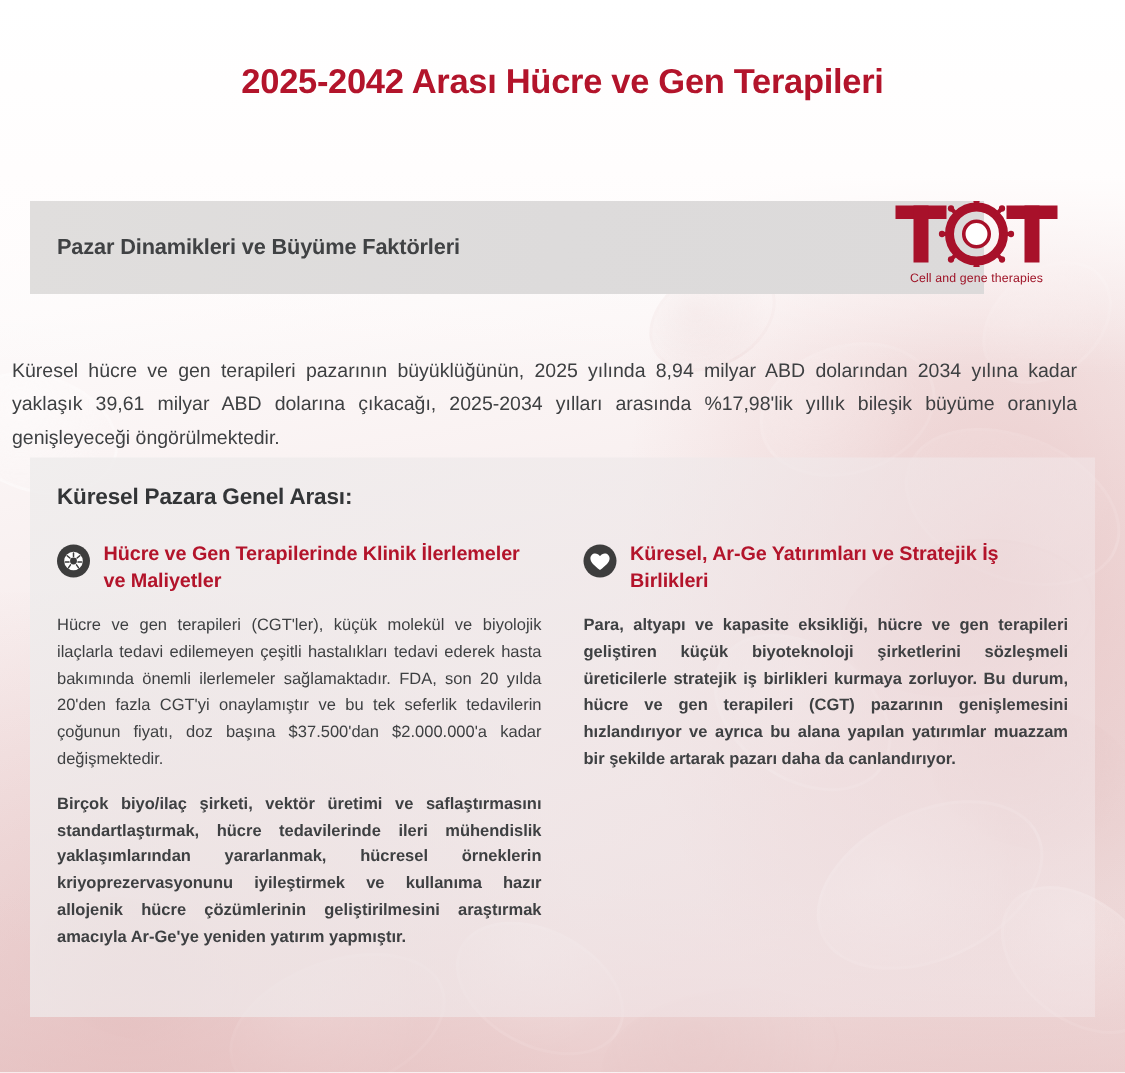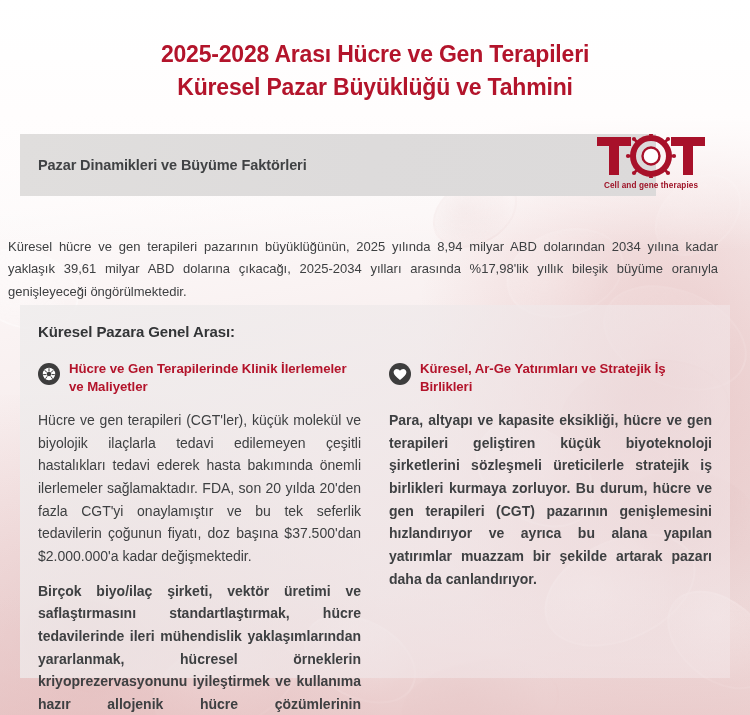--- a/index.html
+++ b/index.html
@@ -94,21 +94,21 @@
     width: 118px;
     text-align: center;
     z-index: 6;
   }
   .logo-mark { display: block; margin: 0 auto; }
   .logo-tag {
     display: block;
     margin-top: 3px;
     color: #9e1226;
     font-size: 8.2px;
-    font-weight: bold;
+    font-weight: normal;
     letter-spacing: .1px;
   }
 
   
   .intro {
     position: absolute;
     left: 8px; top: 224px;
     width: 710px;
     z-index: 5;
     color: #3e4042;
@@ -158,21 +158,21 @@
   }
   .col-head h3 {
     color: #b3142b;
     font-size: 13.2px;
     font-weight: bold;
     line-height: 1.36;
     letter-spacing: -0.05px;
   }
   .col p {
     color: #3e4042;
-    font-size: 14px;
+    font-size: 11px;
     line-height: 1.62;
     text-align: justify;
     margin-bottom: 12px;
   }
   .col p:last-child { margin-bottom: 0; font-weight: bold; }
 </style>
 </head>
 <body>
 
 <div class="bg-root">
@@ -193,22 +193,21 @@
     <div class="blob dim" style="left:430px;top:180px;width:90px;height:64px;transform:rotate(-30deg)"></div>
   </div>
   <div class="bg-wash-right"></div>
   <div class="bg-wash-left"></div>
   <div class="bg-wash-bottom"></div>
   <div class="bg-wash-top"></div>
 </div>
 
 <div class="header">
   <h1>
-    <span class="title-line">2025-2028 Arası Hücre ve Gen Terapileri</span>
-    <span class="title-line">Küresel Pazar Büyüklüğü ve Tahmini</span>
+    <span class="title-line">2025-2042 Arası Hücre ve Gen Terapileri</span>
   </h1>
 </div>
 
 <div class="subtitle-band">
   <span class="txt">Pazar Dinamikleri ve Büyüme Faktörleri</span>
 </div>
 
 <div class="logo">
   <svg class="logo-mark" width="112" height="44" viewBox="0 0 112 44">
 

